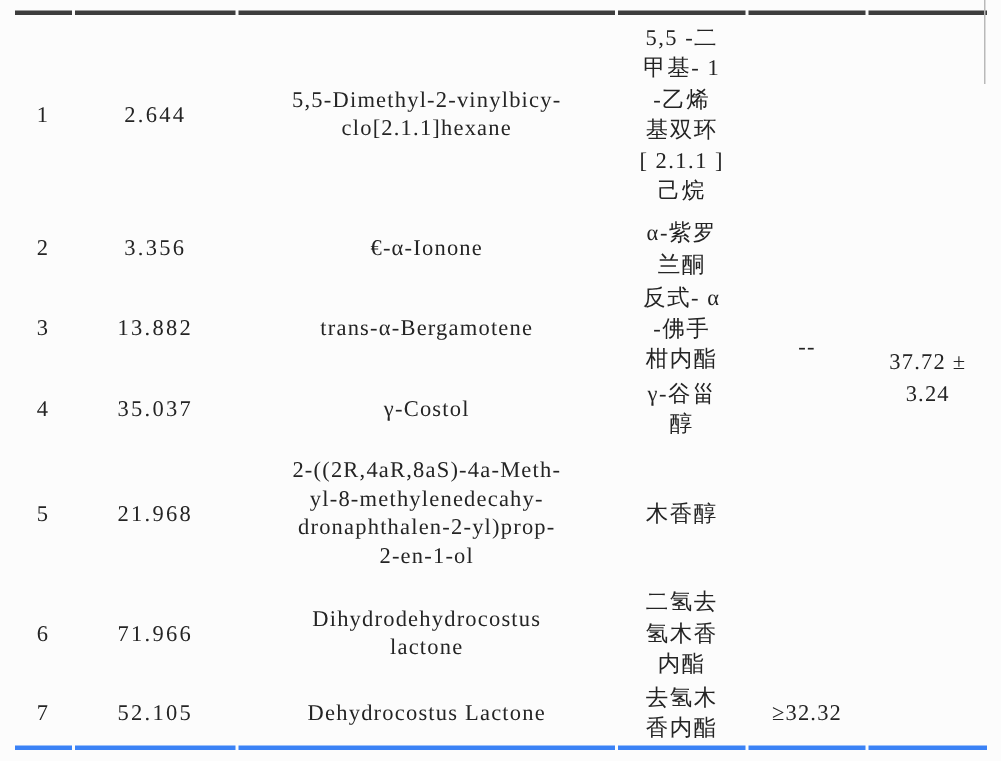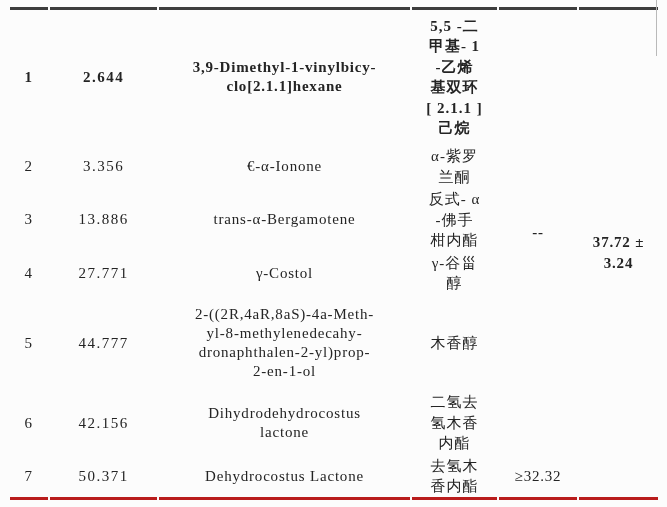--- a/index.html
+++ b/index.html
@@ -28,22 +28,22 @@
     border-spacing: 2px 0;
     table-layout: fixed;
   }
   td {
     padding: 0;
     text-align: center;
     vertical-align: middle;
     overflow: hidden;
   }
   
-  .bt { border-top: 3px solid #3d3d3d; font-weight: bold; }
-  .bb { border-bottom: 3px solid #b91c1c; }
+  .bt { border-top: 3px solid #3d3d3d; }
+  .bb { border-bottom: 3px solid #3b82f6; }
 
   tr.r1 { height: 137px; }
   tr.r2 { height: 45px; }
   tr.r3 { height: 60px; }
   tr.r4 { height: 45px; }
   tr.r5 { height: 95px; }
   tr.r6 { height: 65px; }
   tr.r7 { height: 43px; }
 
   .num, .rt {
@@ -89,21 +89,21 @@
       <col style="width:251px">
       <col style="width:85px">
       <col style="width:78px">
       <col style="width:79px">
     </colgroup>
 
     <tbody>
         <tr class="r1">
       <td class="num bt">1</td>
       <td class="rt bt">2.644</td>
-      <td class="en bt">3,9-Dimethyl-1-vinylbicy-
+      <td class="en bt">5,5-Dimethyl-2-vinylbicy-
 clo[2.1.1]hexane</td>
       <td class="zh bt">5,5 -二
 甲基- 1
 -乙烯
 基双环
 [ 2.1.1 ]
 己烷</td>
       <td class="val bt" rowspan="6">--</td>
       <td class="val bt bb" rowspan="7">37.72 ±
 3.24</td>
@@ -112,58 +112,58 @@
     <tr class="r2">
       <td class="num">2</td>
       <td class="rt">3.356</td>
       <td class="en">€-α-Ionone</td>
       <td class="zh">α-紫罗
 兰酮</td>
     </tr>
 
     <tr class="r3">
       <td class="num">3</td>
-      <td class="rt">13.886</td>
+      <td class="rt">13.882</td>
       <td class="en">trans-α-Bergamotene</td>
       <td class="zh">反式- α
 -佛手
 柑内酯</td>
     </tr>
 
     <tr class="r4">
       <td class="num">4</td>
-      <td class="rt">27.771</td>
+      <td class="rt">35.037</td>
       <td class="en">γ-Costol</td>
       <td class="zh">γ-谷甾
 醇</td>
     </tr>
 
     <tr class="r5">
       <td class="num">5</td>
-      <td class="rt">44.777</td>
+      <td class="rt">21.968</td>
       <td class="en">2-((2R,4aR,8aS)-4a-Meth-
 yl-8-methylenedecahy-
 dronaphthalen-2-yl)prop-
 2-en-1-ol</td>
       <td class="zh">木香醇</td>
     </tr>
 
     <tr class="r6">
       <td class="num">6</td>
-      <td class="rt">42.156</td>
+      <td class="rt">71.966</td>
       <td class="en">Dihydrodehydrocostus
 lactone</td>
       <td class="zh">二氢去
 氢木香
 内酯</td>
     </tr>
 
     <tr class="r7">
       <td class="num bb">7</td>
-      <td class="rt bb">50.371</td>
+      <td class="rt bb">52.105</td>
       <td class="en bb">Dehydrocostus Lactone</td>
       <td class="zh bb">去氢木
 香内酯</td>
       <td class="val bb">≥32.32</td>
     </tr>
   </tbody>
     </table>
 
   <div class="scan-edge-line"></div>
 </div>

